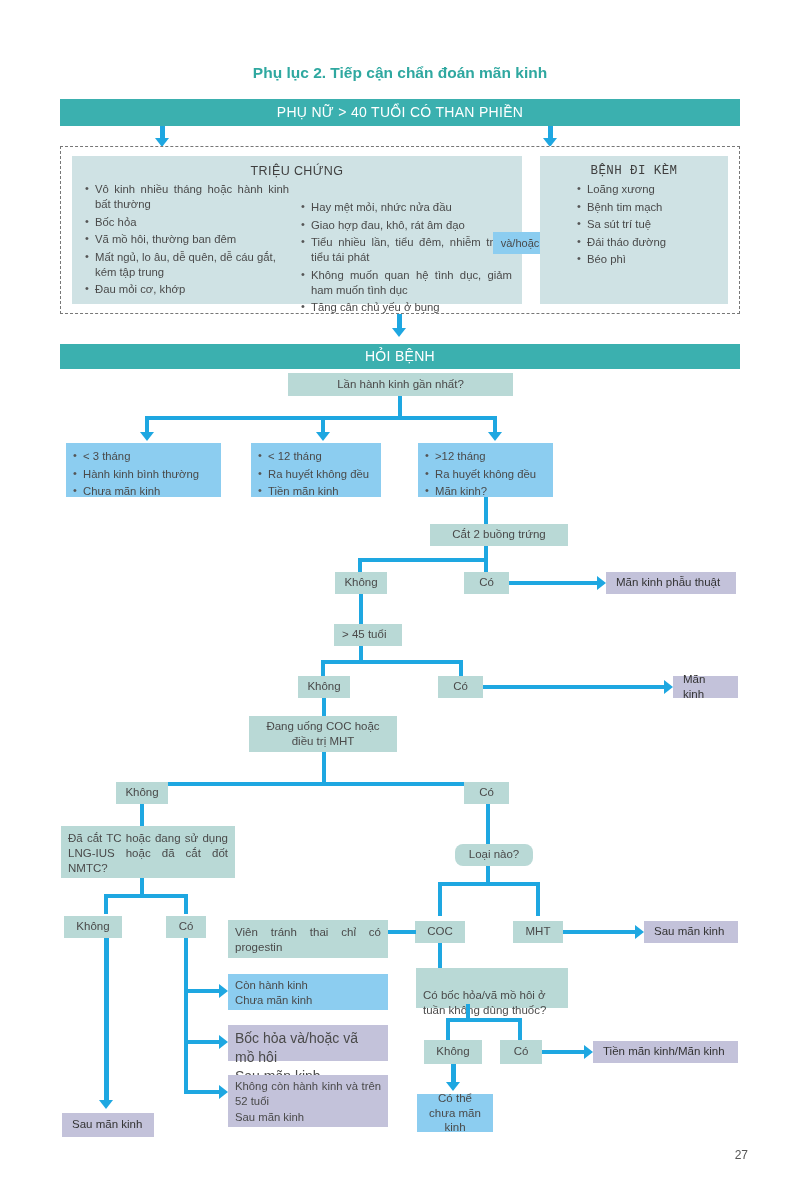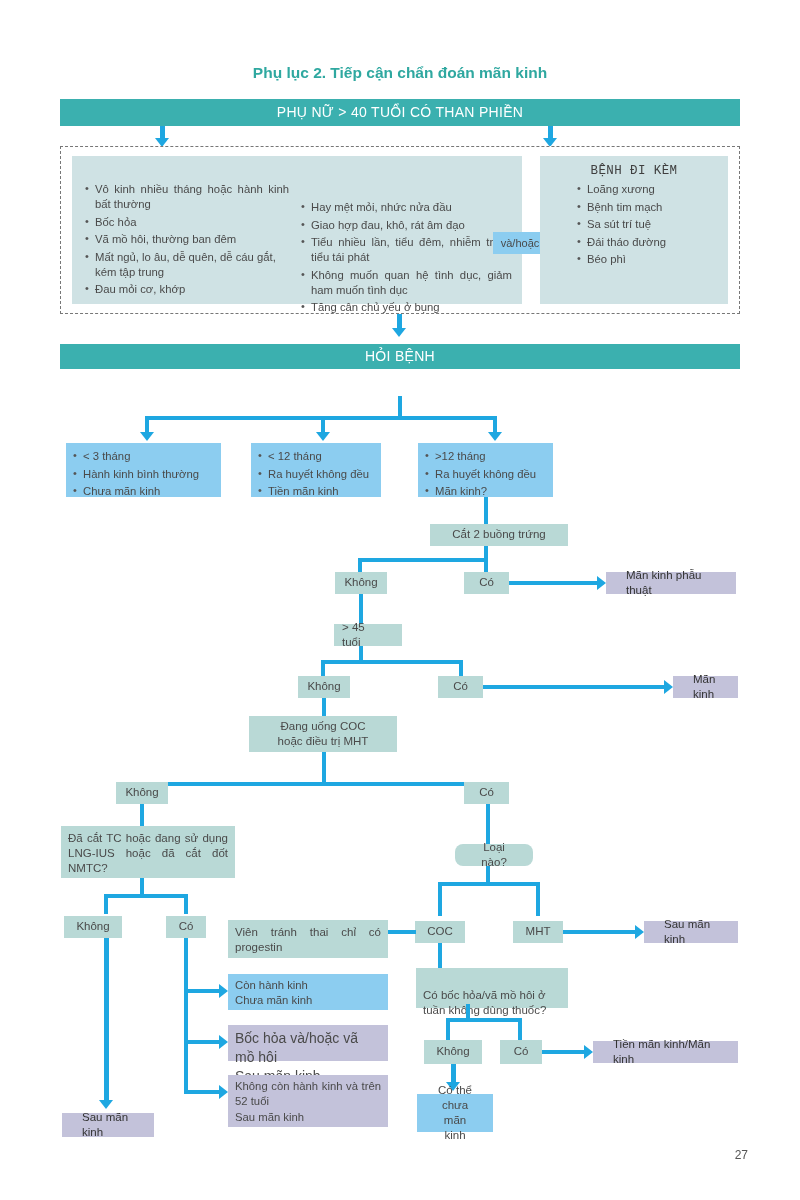--- a/index.html
+++ b/index.html
@@ -18,21 +18,21 @@
   }
 
   
   .n {
     position: absolute;
     color: #4a4a4a;
     font-size: 11.5px;
     line-height: 1.32;
     display: flex;
     align-items: center;
-    padding: 3px 20px;
+    padding: 3px 10px;
   }
   .n.center { justify-content: center; text-align: center; }
   .n.left   { justify-content: flex-start; text-align: left; }
   .n.top    { align-items: flex-start; }
 
   
   .teal-bar {
     background: #3BB0AF;
     color: #ffffff;
     font-size: 14px;
@@ -127,20 +127,21 @@
   <div class="n teal-bar" style="left:60px; top:99px; width:680px; height:27px;">PHỤ NỮ &gt; 40 TUỔI CÓ THAN PHIỀN</div>
 
   <div class="ln vl" style="left:160px; top:126px; width:5px; height:14px;"></div>
   <div class="arw arw-d" style="left:155px; top:138px;"></div>
   <div class="ln vl" style="left:548px; top:126px; width:5px; height:14px;"></div>
   <div class="arw arw-d" style="left:543px; top:138px;"></div>
 
   <div id="dashbox"></div>
 
   <div class="symptom-fill" style="position:absolute; left:72px; top:156px; width:450px; height:148px;"></div>
+  <div class="sym-title" style="left:72px; top:164px; width:450px;">TRIỆU CHỨNG</div>
 
   <ul class="bul" style="position:absolute; left:84px; top:182px; width:205px;">
     <li class="justif">Vô kinh nhiều tháng hoặc hành kinh bất thường</li>
     <li>Bốc hỏa</li>
     <li>Vã mồ hôi, thường ban đêm</li>
     <li>Mất ngủ, lo âu, dễ quên, dễ cáu gắt, kém tập trung</li>
     <li>Đau mỏi cơ, khớp</li>
   </ul>
 
   <ul class="bul" style="position:absolute; left:300px; top:182px; width:212px;margin-top:18px;">
@@ -161,20 +162,21 @@
     <li>Sa sút trí tuệ</li>
     <li>Đái tháo đường</li>
     <li>Béo phì</li>
   </ul>
 
   <div class="ln vl" style="left:397px; top:314px; width:5px; height:16px;"></div>
   <div class="arw arw-d" style="left:392px; top:328px;"></div>
 
   <div class="n teal-bar" style="left:60px; top:344px; width:680px; height:25px;">HỎI BỆNH</div>
 
+  <div class="n sage center" style="left:288px; top:373px; width:225px; height:23px;">Lần hành kinh gần nhất?</div>
 
   <div class="ln vl" style="left:398px; top:396px; width:4px; height:20px;"></div>
   <div class="ln hl" style="left:145px; top:416px; width:352px; height:4px;"></div>
   <div class="ln vl" style="left:145px; top:416px; width:4px; height:18px;"></div>
   <div class="arw arw-d" style="left:140px; top:432px;"></div>
   <div class="ln vl" style="left:321px; top:416px; width:4px; height:18px;"></div>
   <div class="arw arw-d" style="left:316px; top:432px;"></div>
   <div class="ln vl" style="left:493px; top:416px; width:4px; height:18px;"></div>
   <div class="arw arw-d" style="left:488px; top:432px;"></div>
 

